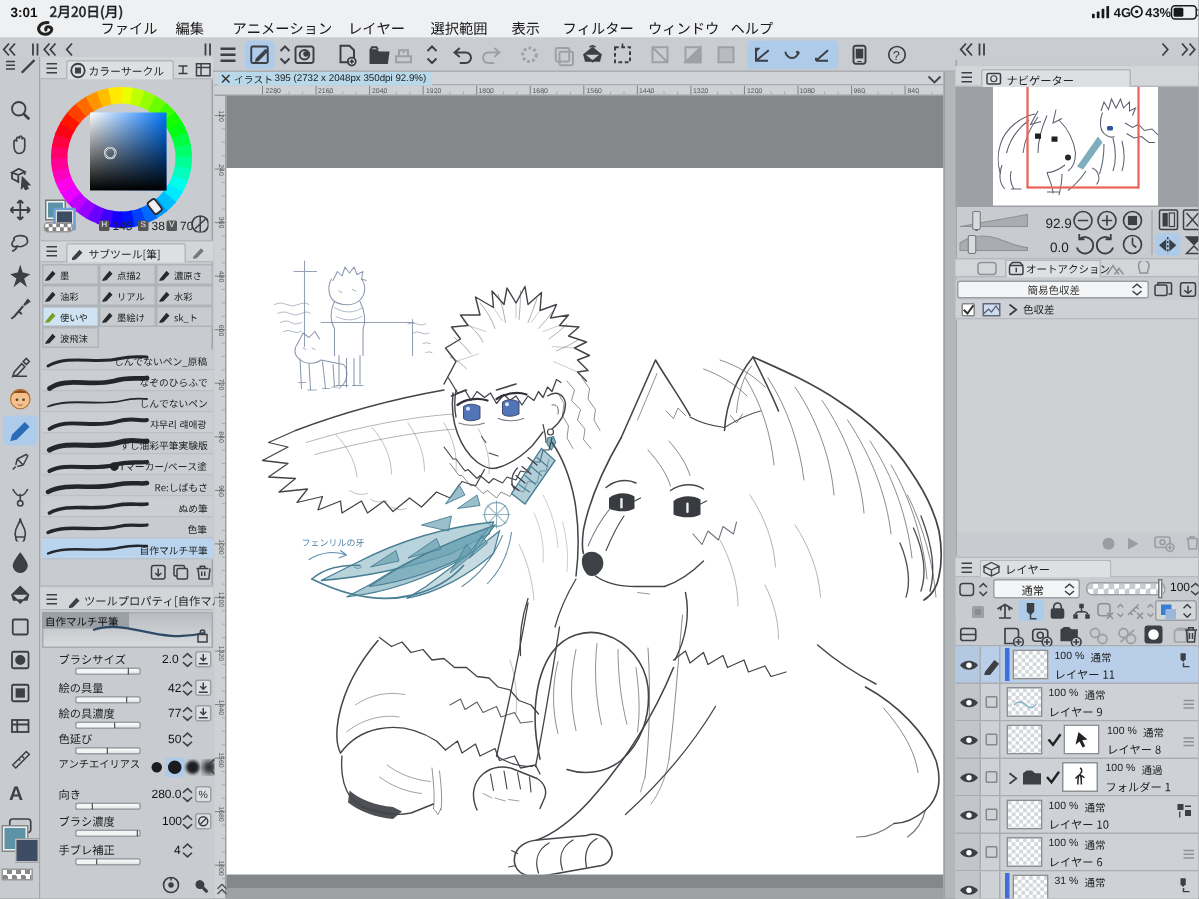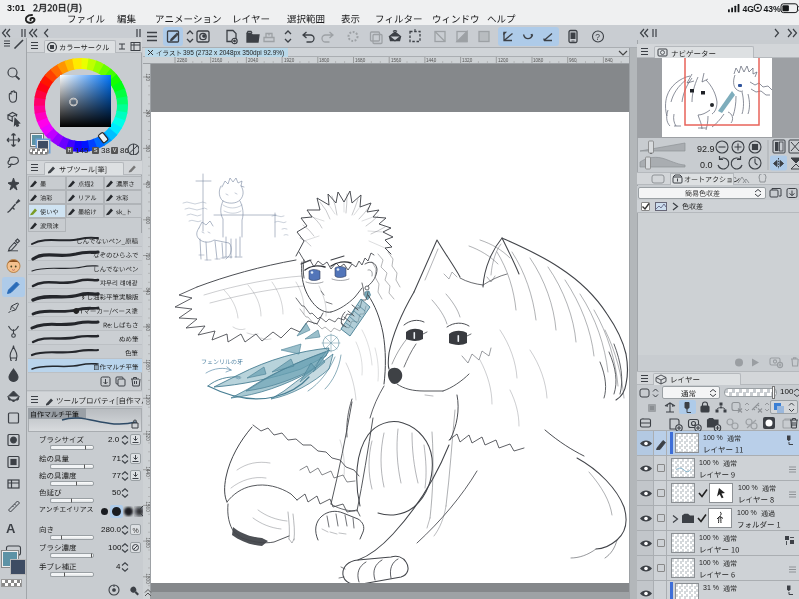--- a/index.html
+++ b/index.html
@@ -471,21 +471,21 @@
 <rect x="73" y="80" width="6" height="9.5" rx="1.5" transform="rotate(-38 76 84.5)" fill="#eef2f6" stroke="#2a2a2a" stroke-width="1.2"></rect>
 </svg>
 <div style="position:absolute;left:31px;top:134px;width:12px;height:12px;background:#5d93a6;border:1px solid #f5f5f5;box-shadow:0 0 0 1px #777;"></div>
 <div style="position:absolute;left:37px;top:140px;width:12px;height:12px;background:#3e4c63;border:1px solid #ddd;box-shadow:0 0 0 1.5px #6a9fd8;"></div>
 <div style="position:absolute;left:29px;top:148px;width:20px;height:7px;background-image:conic-gradient(#808080 25%,#fff 0 50%,#808080 0 75%,#fff 0);background-size:5px 5px;border:1px solid #999;border-radius:3px;"></div>
 <div style="position:absolute;left:66px;top:147px;width:7px;height:7px;background:#555;color:#eee;font-size:5.5px;text-align:center;line-height:7px;border-radius:1px">H</div>
 <div style="position:absolute;left:75px;top:146px;font-size:8px;color:#222;font-weight:400;white-space:nowrap;">145</div>
 <div style="position:absolute;left:92px;top:147px;width:7px;height:7px;background:#555;color:#eee;font-size:5.5px;text-align:center;line-height:7px;border-radius:1px">S</div>
 <div style="position:absolute;left:101px;top:146px;font-size:8px;color:#222;font-weight:400;white-space:nowrap;">38</div>
 <div style="position:absolute;left:111px;top:147px;width:7px;height:7px;background:#555;color:#eee;font-size:5.5px;text-align:center;line-height:7px;border-radius:1px">V</div>
-<div style="position:absolute;left:120px;top:146px;font-size:8px;color:#222;font-weight:400;white-space:nowrap;">86</div>
+<div style="position:absolute;left:120px;top:146px;font-size:8px;color:#222;font-weight:400;white-space:nowrap;">70</div>
 <svg style="position:absolute;left:127px;top:143px;" width="12" height="12" viewBox="0 0 12 12">
     <circle cx="6.5" cy="6.5" r="5.5" fill="none" stroke="#3c4046" stroke-width="1.1"></circle>
     <path d="M3,9.5 L10,3 M6.5,1 v11" stroke="#3c4046" stroke-width="1"></path>
   </svg>
 <div style="position:absolute;left:27px;top:160px;width:115px;height:15px;background:#d3d6d9;border-bottom:1px solid #b5b9bd;border-top:1px solid #b5b9bd;"></div>
 <svg style="position:absolute;left:29px;top:162px;" width="12" height="11" viewBox="0 0 12 11">
     <g stroke="#3c4046" stroke-width="1">
       <path d="M2,2.5 h7 M2,5.5 h7 M2,8.5 h7"></path>
     </g>
   </svg>
@@ -844,21 +844,21 @@
 <svg style="position:absolute;left:39.0px;top:453.5px;overflow:visible" width="32" height="11" viewBox="0 0 32 11">
     <g transform="translate(0,7.5) scale(0.0750,-0.0750)" fill="#222">
       <path transform="translate(0,0)" d="M67 76C73 67 84 56 93 49C95 51 96 54 98 55C88 62 77 73 70 84H63C58 74 47 61 36 54C37 52 39 50 40 48C51 56 61 67 67 76ZM49 53V46H86V53ZM30 26C32 20 35 12 36 7L42 9C41 14 38 22 35 28ZM9 27C8 18 6 9 2 3C4 2 7 1 8 0C12 6 14 16 16 26ZM38 2 39 -5 87 -1C88 -4 90 -6 90 -8L97 -5C94 2 86 13 80 21L74 18C77 14 80 9 83 5L56 3C60 10 63 20 66 28H95V35H43V28H58C55 20 52 10 49 2ZM3 39 4 32 20 33V-8H26V34L34 34C35 32 36 30 36 28L42 31C41 36 37 45 32 52L27 49C29 47 30 43 32 40L17 40C24 48 31 60 37 70L31 73C28 67 24 61 20 55C19 57 17 59 15 61C18 67 23 75 26 81L20 84C17 78 14 71 11 65L8 68L4 63C8 59 14 53 17 49C14 45 12 42 10 39Z"></path>
       <path transform="translate(100,0)" d="M48 64C46 55 44 46 42 37C37 20 32 14 27 14C22 14 17 19 17 32C17 45 28 62 48 64ZM56 64C73 63 83 50 83 35C83 18 70 8 57 6C55 5 52 5 49 4L53 -3C77 0 91 14 91 35C91 55 76 72 52 72C28 72 9 53 9 31C9 15 18 4 27 4C36 4 44 15 50 36C53 45 55 55 56 64Z"></path>
       <path transform="translate(200,0)" d="M27 59H73V49H27ZM27 44H73V34H27ZM27 74H73V64H27ZM20 80V28H81V80ZM6 21V14H94V21ZM58 6C70 2 81 -4 88 -8L96 -3C88 1 75 7 64 11ZM35 11C28 7 15 1 5 -2C7 -4 9 -6 10 -8C20 -5 34 1 42 6Z"></path>
       <path transform="translate(300,0)" d="M25 66H75V61H25ZM25 76H75V71H25ZM18 81V56H82V81ZM5 52V46H95V52ZM23 27H46V22H23ZM54 27H78V22H54ZM23 37H46V32H23ZM54 37H78V32H54ZM5 0V-6H96V0H54V6H87V11H54V17H85V42H16V17H46V11H13V6H46V0Z"></path>
     </g>
   </svg>
 <div style="position:absolute;left:50px;top:464px;width:44px;height:5px;background:linear-gradient(#fff,#dfe2e4);border:1px solid #9aa0a4;border-radius:2px;"></div>
 <div style="position:absolute;left:50px;top:464px;width:35px;height:5px;background:#f2f4f6;border:1px solid #9aa0a4;border-right:1px solid #555;border-radius:2px 0 0 2px;"></div>
-<div style="position:absolute;left:112px;top:454px;font-size:8px;color:#111">71</div>
+<div style="position:absolute;left:112px;top:454px;font-size:8px;color:#111">42</div>
 <svg style="position:absolute;left:121px;top:454px;" width="8" height="10" viewBox="0 0 8 10">
     <path d="M1,3.5 L4,0.8 L7,3.5 M1,6.5 L4,9.2 L7,6.5" stroke="#3c4046" fill="none" stroke-width="1.1"></path>
   </svg>
 <div style="position:absolute;left:130px;top:453px;width:11px;height:11px;background:#dde0e3;border:1px solid #9aa0a4;border-radius:2px;"></div>
 <svg style="position:absolute;left:131px;top:454px;" width="9" height="9" viewBox="0 0 9 9">
     <path d="M4.5,1 v4 M2.5,3.5 l2,2 l2,-2 M1.5,7.5 h6" stroke="#3c4046" fill="none" stroke-width="1"></path>
   </svg>
 <svg style="position:absolute;left:39.0px;top:470.5px;overflow:visible" width="40" height="11" viewBox="0 0 40 11">
     <g transform="translate(0,7.5) scale(0.0750,-0.0750)" fill="#222">
       <path transform="translate(0,0)" d="M67 76C73 67 84 56 93 49C95 51 96 54 98 55C88 62 77 73 70 84H63C58 74 47 61 36 54C37 52 39 50 40 48C51 56 61 67 67 76ZM49 53V46H86V53ZM30 26C32 20 35 12 36 7L42 9C41 14 38 22 35 28ZM9 27C8 18 6 9 2 3C4 2 7 1 8 0C12 6 14 16 16 26ZM38 2 39 -5 87 -1C88 -4 90 -6 90 -8L97 -5C94 2 86 13 80 21L74 18C77 14 80 9 83 5L56 3C60 10 63 20 66 28H95V35H43V28H58C55 20 52 10 49 2ZM3 39 4 32 20 33V-8H26V34L34 34C35 32 36 30 36 28L42 31C41 36 37 45 32 52L27 49C29 47 30 43 32 40L17 40C24 48 31 60 37 70L31 73C28 67 24 61 20 55C19 57 17 59 15 61C18 67 23 75 26 81L20 84C17 78 14 71 11 65L8 68L4 63C8 59 14 53 17 49C14 45 12 42 10 39Z"></path>

